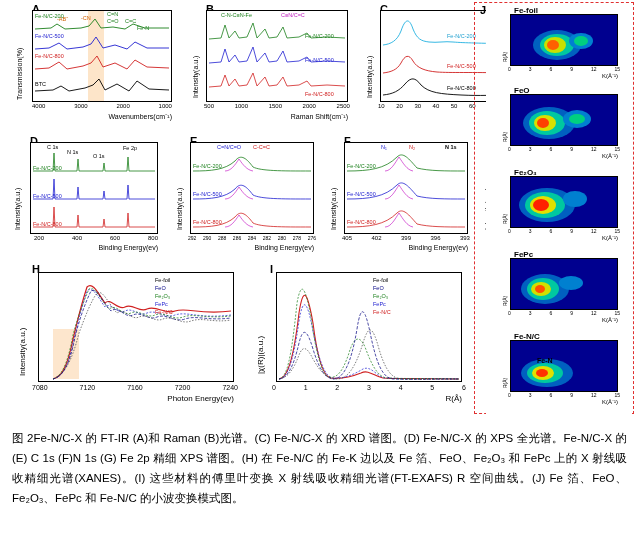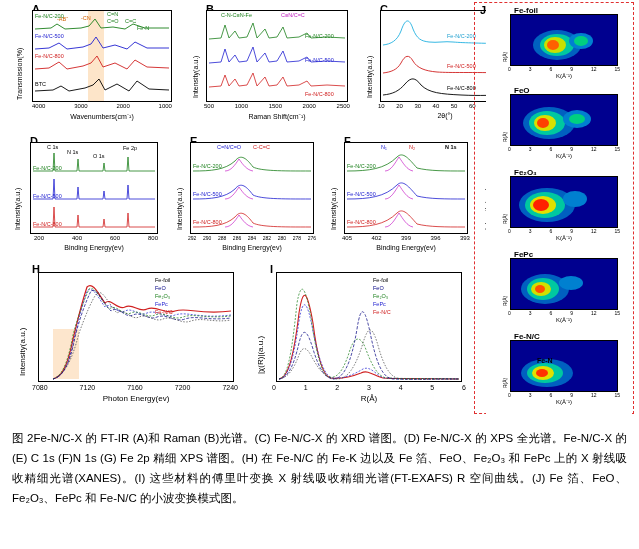--- a/index.html
+++ b/index.html
@@ -4,21 +4,21 @@
 <style>
   html,body{margin:0;padding:0;}
   body{
     width:639px;height:549px;background:#ffffff;
     font-family:"Liberation Sans", sans-serif;
     color:#000;overflow:hidden;position:relative;
   }
   .figure{position:relative;width:639px;height:420px;}
   .panel{position:absolute;box-sizing:border-box;background:#fff;}
   .plabel{position:absolute;font-weight:bold;font-size:11px;font-family:"Liberation Sans",sans-serif;}
-  .axis-title{position:absolute;font-size:7px;text-align:center;}
+  .axis-title{position:absolute;font-size:7px;text-align:right;}
   .axis-y{position:absolute;font-size:7px;transform-origin:0 0;transform:rotate(-90deg);white-space:nowrap;}
   .ticks{position:absolute;font-size:6px;display:flex;justify-content:space-between;}
   .plotbox{position:absolute;border:1px solid #000;box-sizing:border-box;background:#fff;overflow:hidden;}
   .lbl{position:absolute;font-size:5.5px;white-space:nowrap;}
   .lbl.b{font-weight:bold;}
   .dashedbox{position:absolute;border:1.5px dashed #e03030;box-sizing:border-box;}
   .caption{
     position:absolute;left:12px;top:428px;width:615px;
     font-size:11.5px;line-height:1.75;text-align:justify;
     font-family:"Liberation Sans", sans-serif;color:#000;

